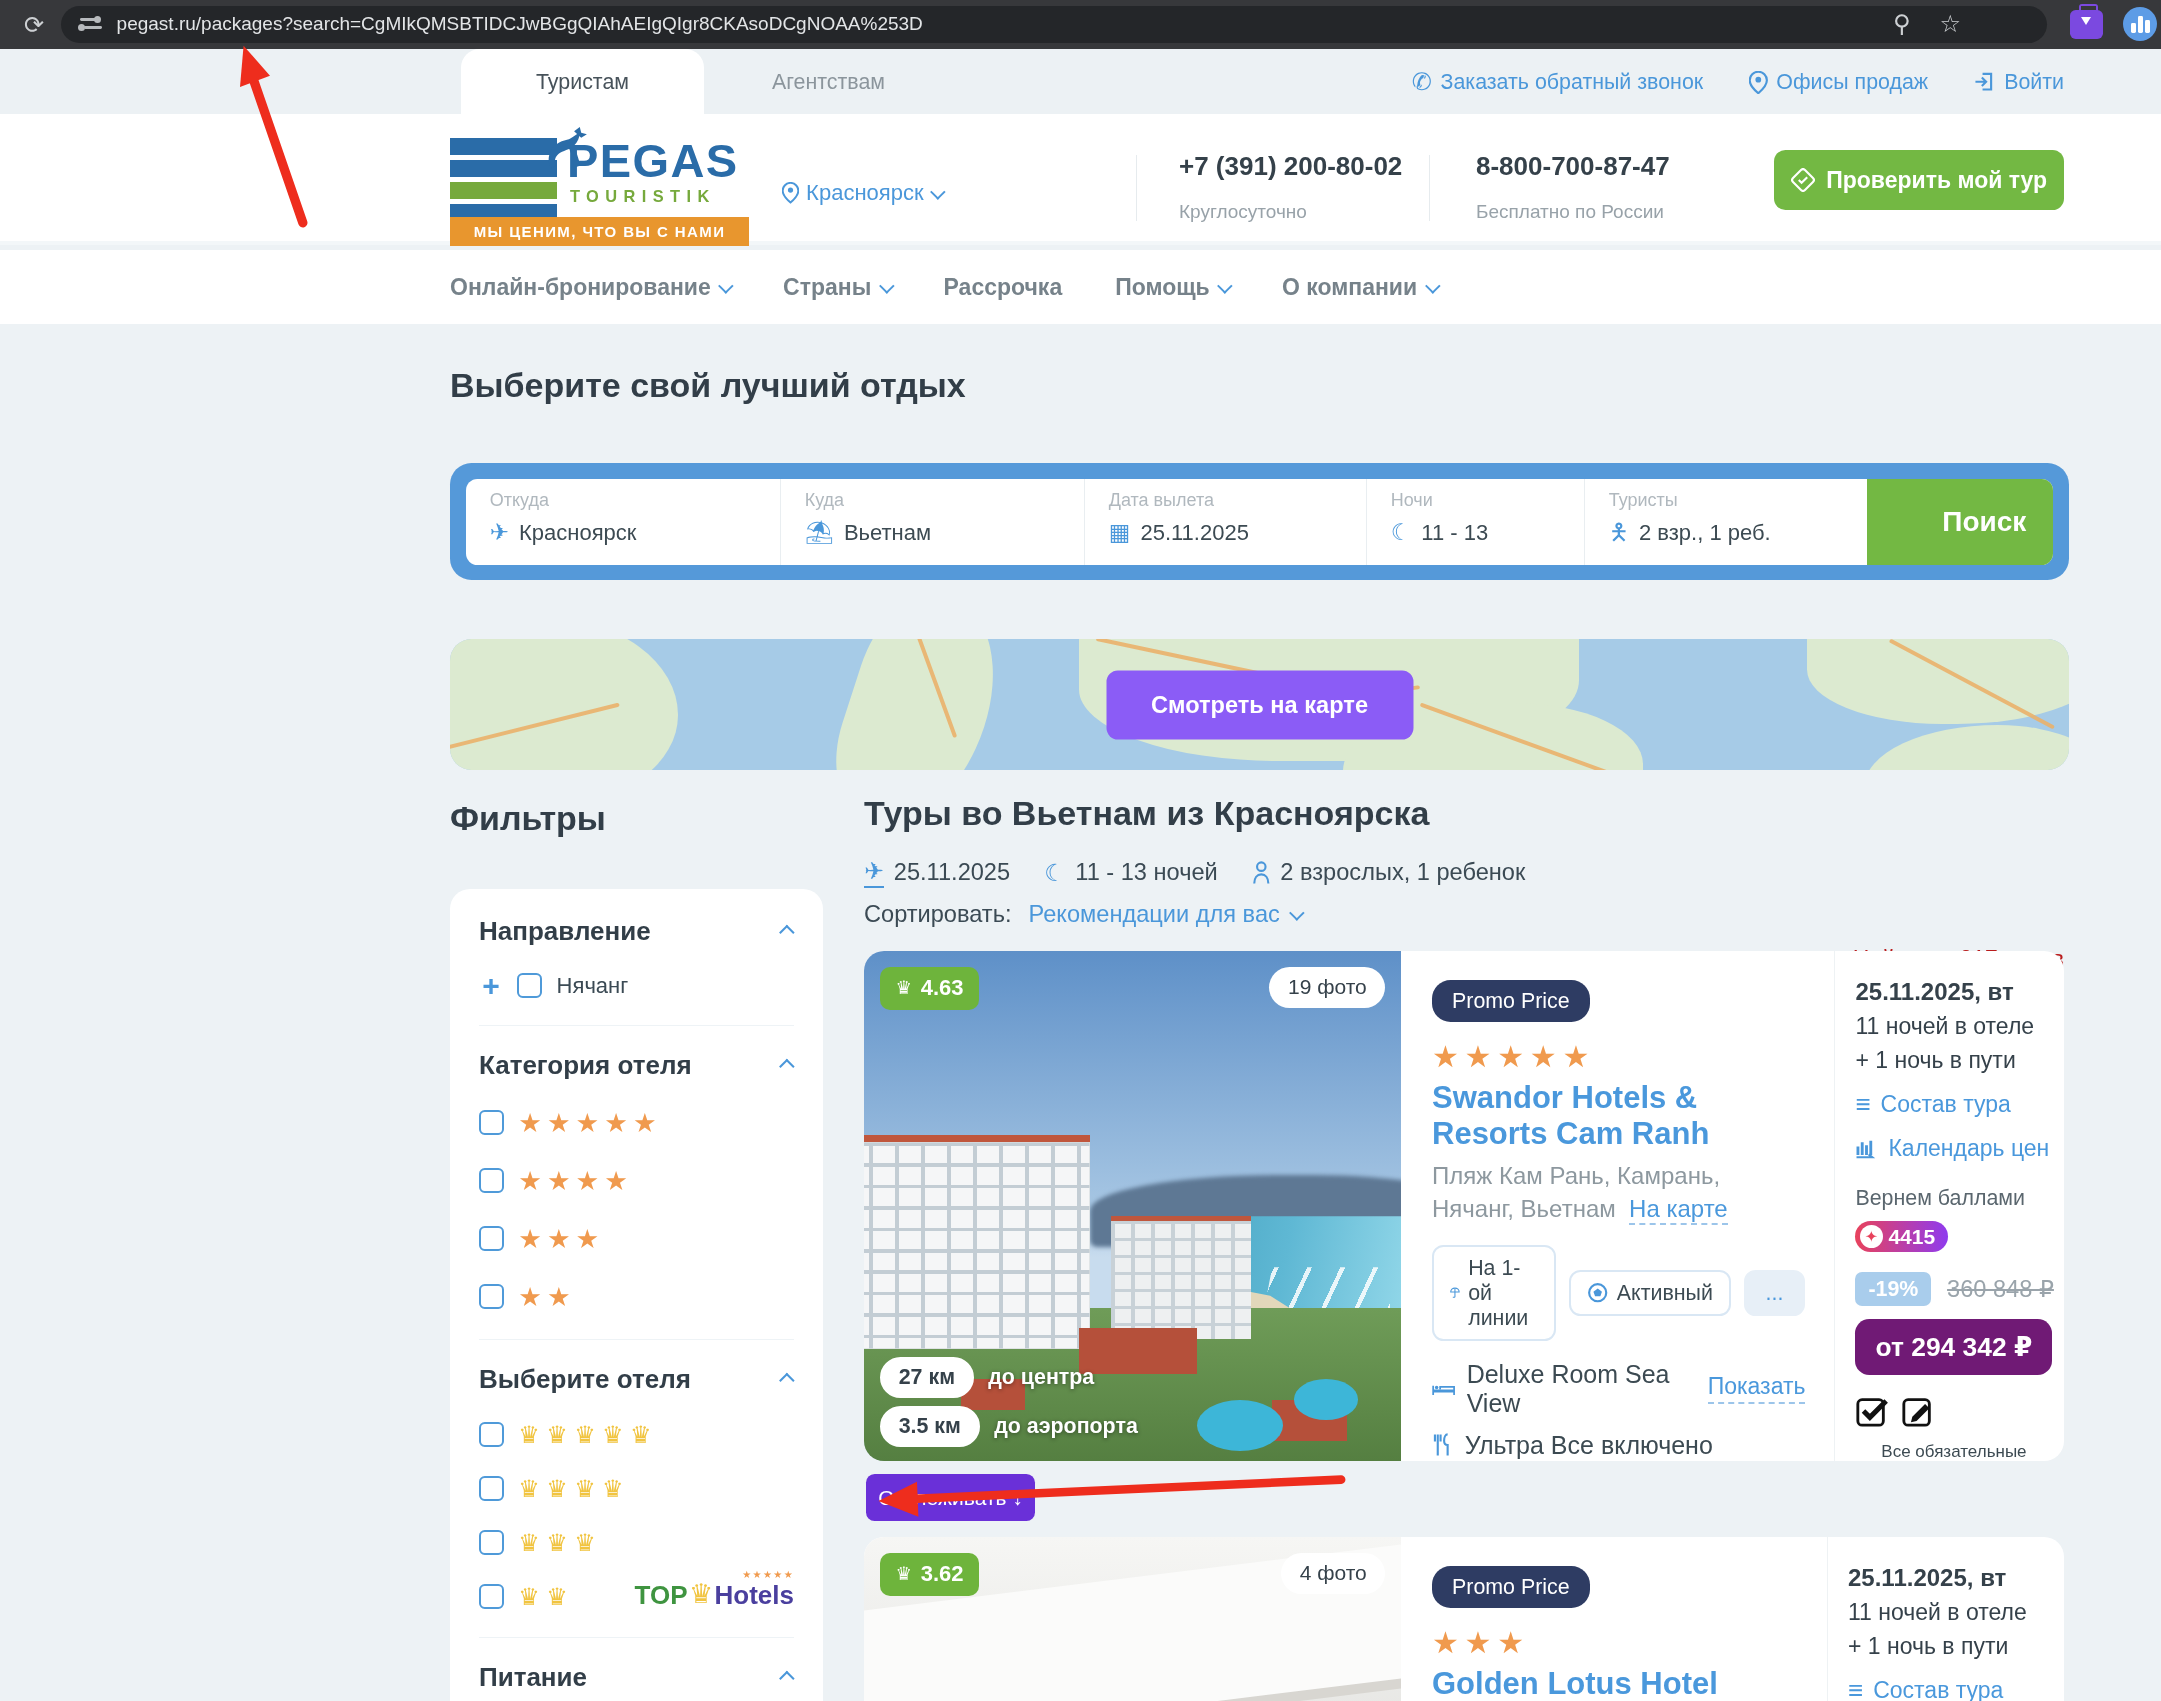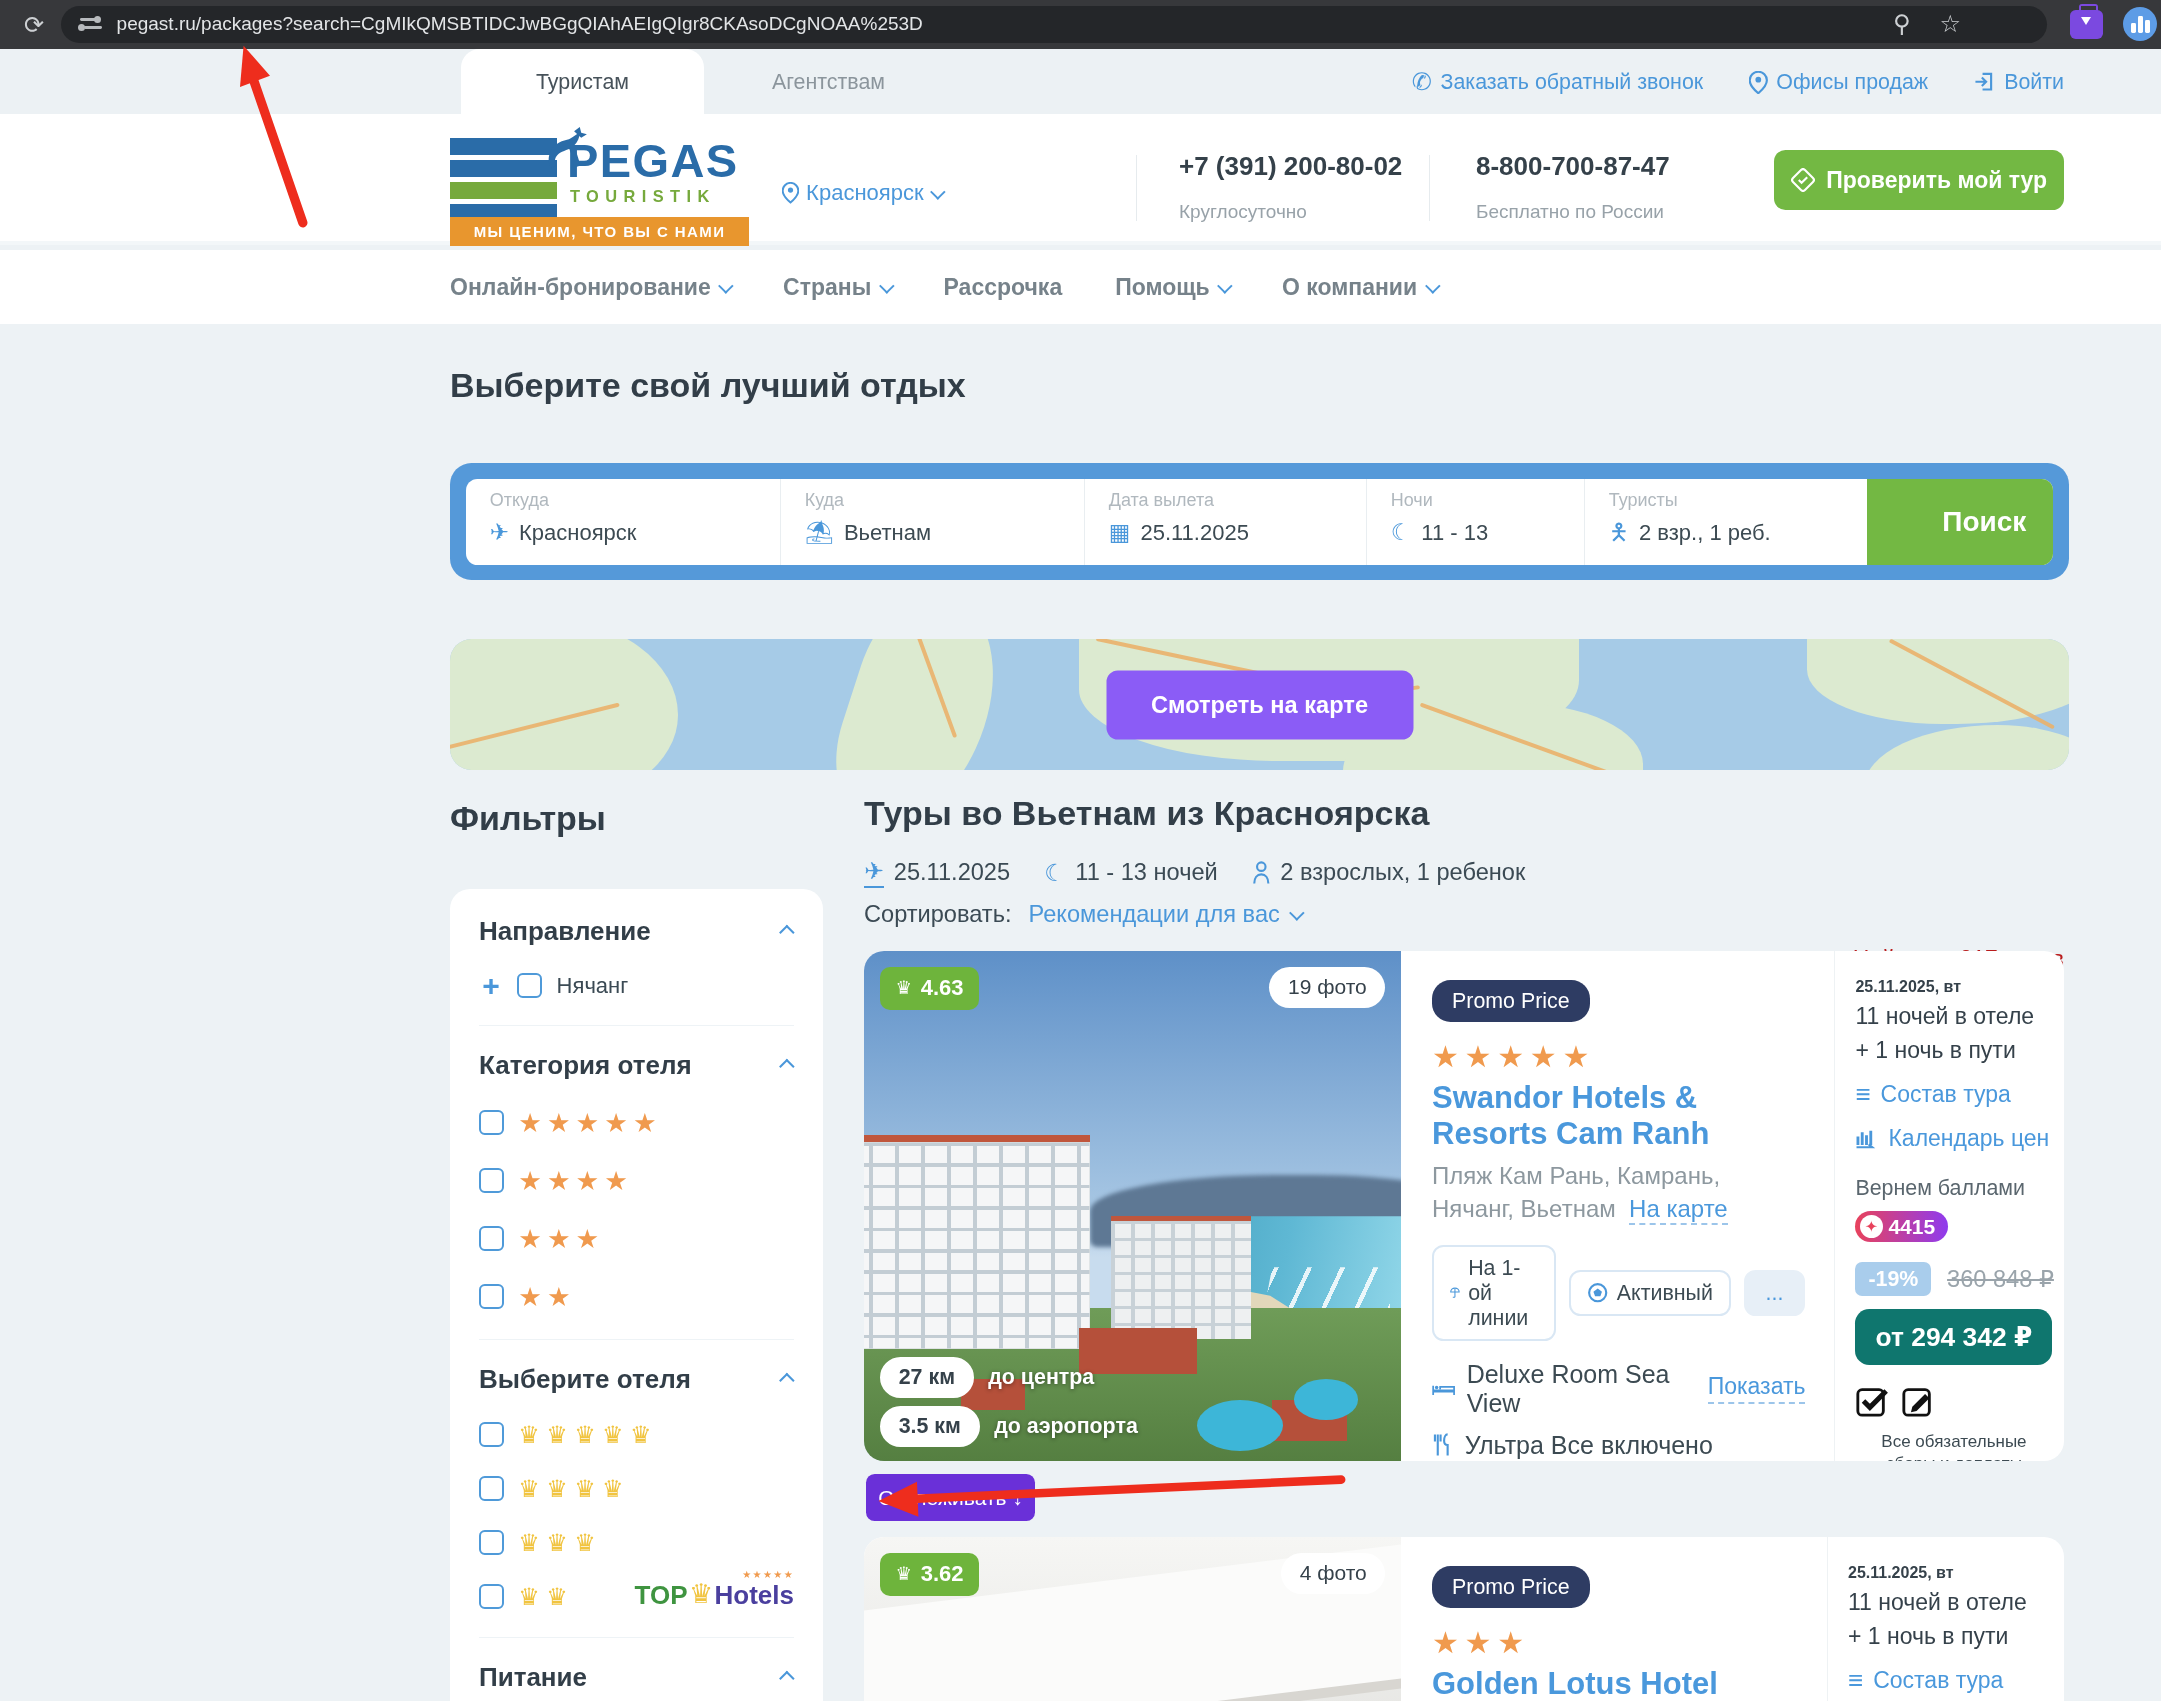--- a/index.html
+++ b/index.html
@@ -123,31 +123,31 @@
   .hotel-name { color:#4a98dc; font-size:31px; font-weight:bold; line-height:1.18; margin-top:5.7px; max-width:400px; }
   .hotel-loc { color:#8d989f; font-size:24px; line-height:1.35; margin-top:7.1px; max-width:400px; }
   .dashed-link { color:#4a98dc; text-decoration:none; border-bottom:2.1px dashed #9cc5ea; padding-bottom:1.4px; white-space:nowrap; }
   .tag-row { display:flex; gap:13px; margin-top:20px; align-items:center; }
   .tag { display:flex; align-items:center; gap:8.6px; border:2.1px solid #d9e7f4; border-radius:11.4px; padding:8.6px 15.7px; font-size:21.4px; color:#3c4a52; background:#fff; }
   .tag.more { background:#e7eff7; border-color:#e7eff7; color:#4a98dc; padding:8.6px 20px; }
   .feat-line { display:flex; align-items:center; gap:11.4px; margin-top:18.6px; font-size:25px; color:#3c4a52; }
   .feat-line .blue-ico { color:#4a97da; }
 
   .price-col { width:237px; flex:none; border-left:1.4px solid #eef2f4; padding:27px 17px 0 20px; }
-  .p-date { font-size:16px; font-weight:bold; color:#35414a; }
+  .p-date { font-size:24px; font-weight:bold; color:#35414a; }
   .p-line { font-size:23px; color:#35414a; margin-top:7.1px; }
   .p-link { display:flex; align-items:center; gap:10px; color:#4a98dc; font-size:23px; margin-top:17px; }
   .p-link .ham { font-size:26px; line-height:0.9; }
   .points-label { margin-top:24px; font-size:21.4px; color:#5a666e; }
   .points-pill { margin-top:10px; display:inline-flex; align-items:center; gap:5.7px; background:linear-gradient(90deg,#e8425c,#8f3bee); border-radius:714px; padding:3.6px 13px 3.6px 4.3px; color:#fff; font-size:21px; font-weight:bold; }
   .points-pill .coin { width:23px; height:23px; background:#fff; border-radius:50%; color:#e8425c; font-size:15.7px; display:flex; align-items:center; justify-content:center; }
   .disc-row { display:flex; align-items:center; gap:15.7px; margin-top:20px; }
   .disc-pill { background:#a9cdec; color:#fff; font-size:21.4px; font-weight:bold; border-radius:7.1px; padding:4.3px 13px; }
   .old-price { color:#9aa4ab; font-size:23.6px; text-decoration:line-through; }
-  .price-btn { margin-top:13px; width:197px; height:56px; background:#0f766e; border-radius:14.3px; color:#fff; font-size:26.4px; font-weight:bold; display:flex; align-items:center; justify-content:center; }
+  .price-btn { margin-top:13px; width:197px; height:56px; background:#701a75; border-radius:14.3px; color:#fff; font-size:26.4px; font-weight:bold; display:flex; align-items:center; justify-content:center; }
   .bw-icons { display:flex; gap:11.4px; margin-top:18.6px; }
   .fine-print { margin-top:13px; font-size:17px; color:#3c4a52; text-align:center; line-height:1.3; width:197px; }
 
   .track-btn { position:absolute; left:866px; top:1474px; width:169px; height:47px; background:#6a30d8; border-radius:8.6px; color:#fff; font-size:21px; display:flex; align-items:center; justify-content:center; }
 
   
   .ph-sky { position:absolute; inset:0; background:linear-gradient(#5e90c8,#a9c8e4 52%,#c8dcee 60%); }
   .ph-mount { position:absolute; left:42%; top:44%; width:70%; height:14%; background:#5e7894; border-radius:50% 40% 7.1px 7.1px; filter:blur(2.1px); }
   .ph-sea { position:absolute; right:0; top:52%; width:62%; height:48%; background:linear-gradient(100deg,#2f8fae,#5fb8d4 60%,#9adcec); clip-path:polygon(18% 100%,34% 0,100% 0,100% 100%); }
   .ph-surf { position:absolute; right:2%; top:62%; width:40%; height:34%; background:repeating-linear-gradient(115deg,rgba(255,255,255,.85) 0 4.3px,transparent 4.3px 30px); clip-path:polygon(30% 100%,45% 0,100% 0,100% 100%); }

